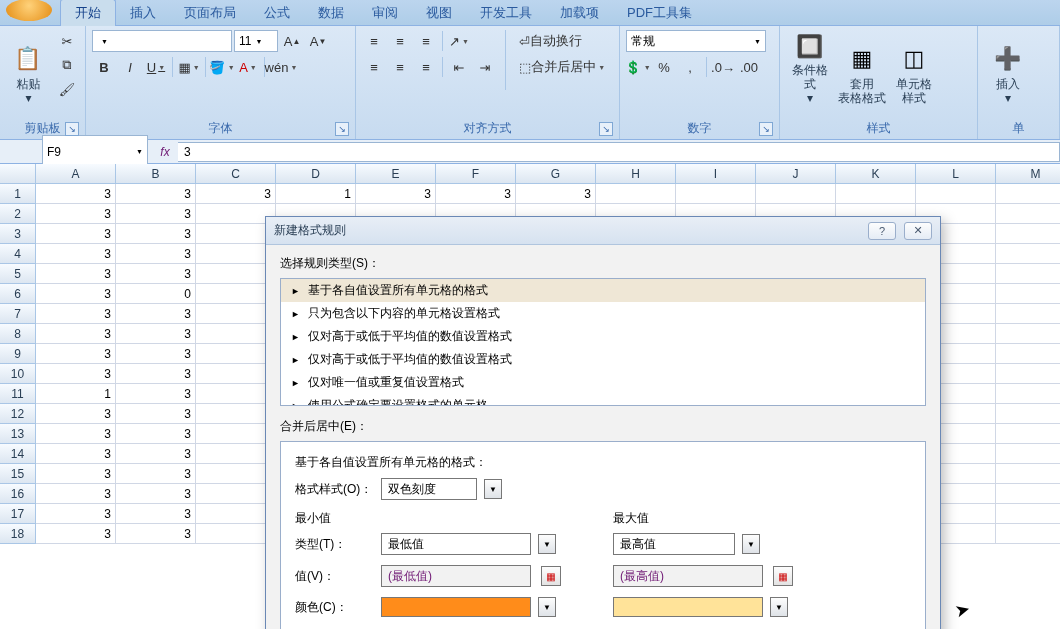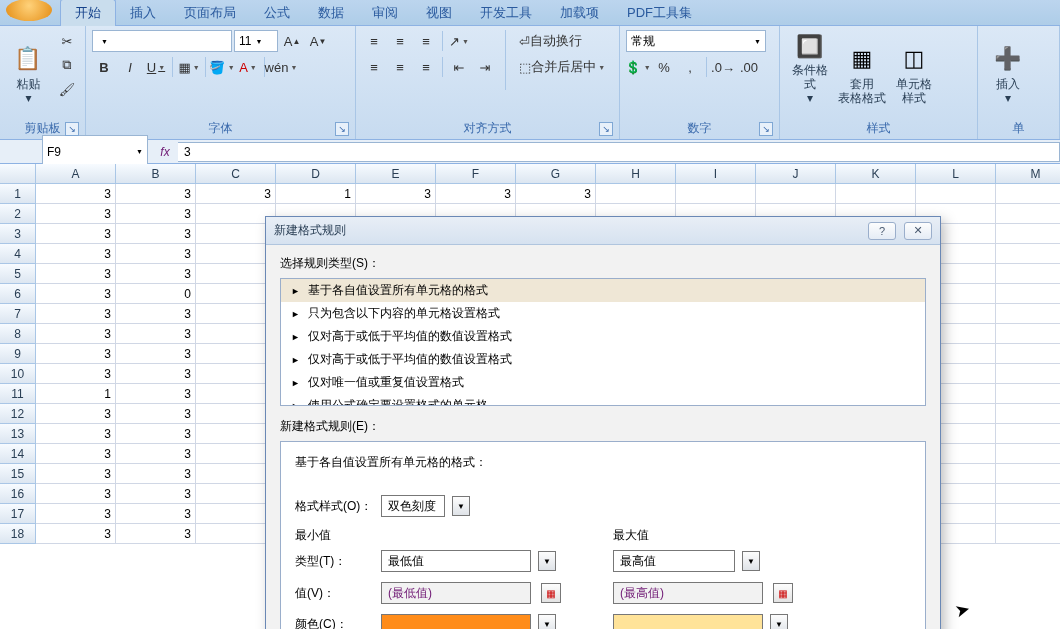--- a/index.html
+++ b/index.html
@@ -548,26 +548,26 @@
       <div class="rule-item">
           <span class="tri">►</span>
           <span>仅对唯一值或重复值设置格式</span>
         </div>
       <div class="rule-item">
           <span class="tri">►</span>
           <span>使用公式确定要设置格式的单元格</span>
         </div>
     </div>
 
-    <div class="sec-label" style="margin-top:12px">新建格式规则(E)：</div>
+    <div class="sec-label" style="margin-top:12px">合并后居中(E)：</div>
     <div class="edit-box">
-      <div style="margin-bottom:24px">基于各自值设置所有单元格的格式：</div>
+      <div style="margin-bottom:7px">基于各自值设置所有单元格的格式：</div>
       <div class="frow">
         <div class="flab">格式样式(O)：</div>
-        <div class="dd-field" style="width:64px">
+        <div class="dd-field" style="width:96px">
             <span>双色刻度</span>
           </div>
         <div class="dd-tri">▼</div>
       </div>
 
       <div class="two-col">
         <div class="col">
           <div class="col-head">最小值</div>
           <div class="frow">
             <div class="flab">类型(T)：</div>

